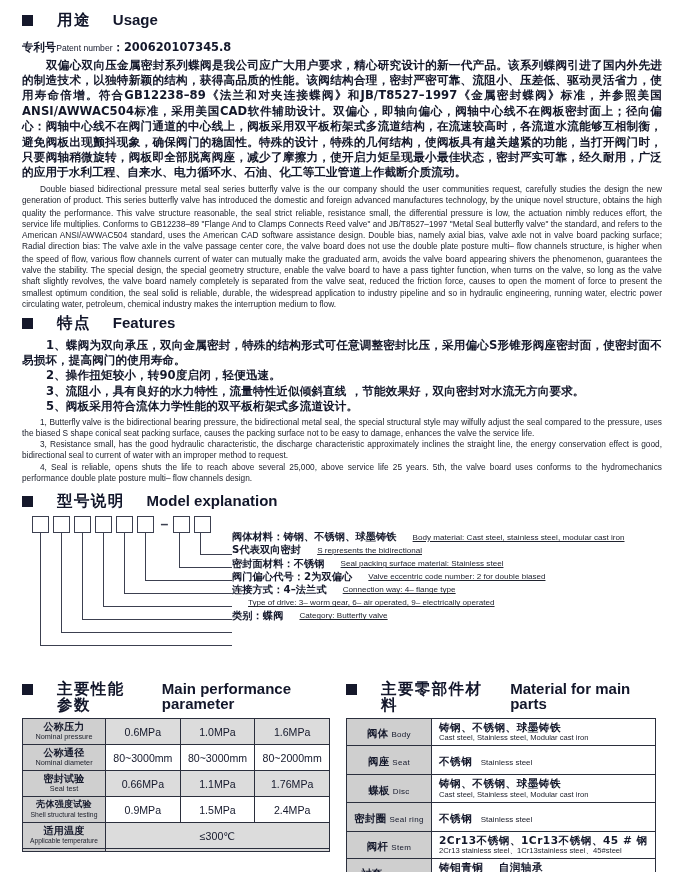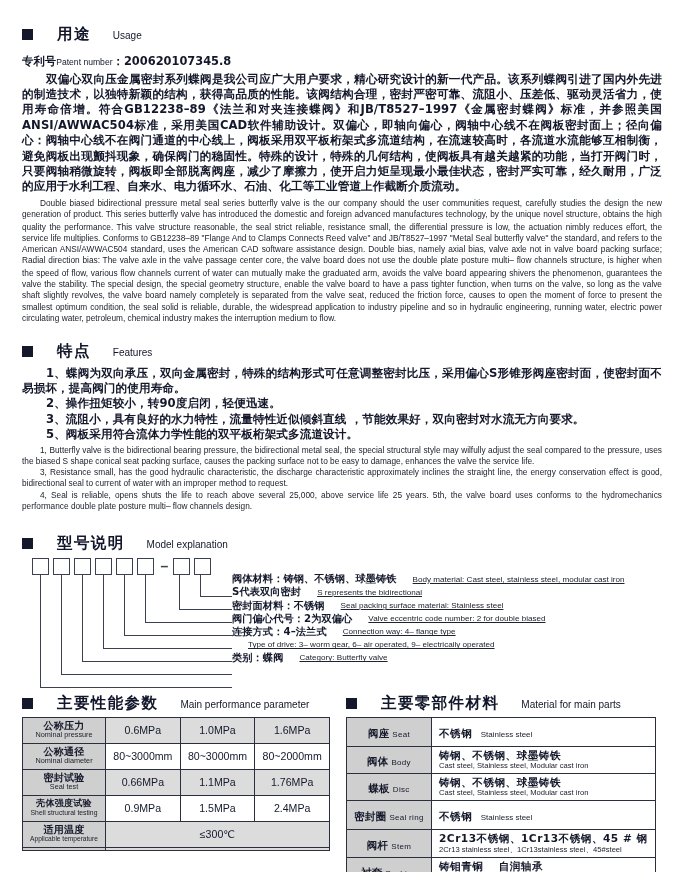--- a/index.html
+++ b/index.html
@@ -9,21 +9,21 @@
     color:#1b1f2a;overflow:hidden;position:relative;
   }
   .page{position:relative;width:676px;height:872px;padding:0;box-sizing:border-box;}
 
   
   .sec-head{display:flex;align-items:baseline;gap:22px;margin:0 0 2px 0;padding-left:22px;}
   .sec-sq{width:11px;height:11px;background:#15182b;display:inline-block;
           position:relative;top:1px;flex:none;margin-right:2px;}
   .sec-cn{font-size:15.5px;font-weight:bold;letter-spacing:1.4px;color:#12162a;
           font-family:"DejaVu Sans",sans-serif;line-height:1;}
-  .sec-en{font-size:10px;font-weight:normal;color:#12162a;line-height:1;margin-top:19px;}
+  .sec-en{font-size:15px;font-weight:bold;color:#12162a;line-height:1;}
 
   
   .cn-p{font-family:"DejaVu Sans",sans-serif;font-size:11.6px;font-weight:bold;
         line-height:15.4px;color:#14182b;text-align:justify;
         margin:0;padding:0 14px 0 22px;letter-spacing:.1px;}
   .cn-p.indent{text-indent:24px;}
   .en-p{font-size:8.3px;line-height:11.3px;color:#20232f;text-align:justify;
         margin:0;padding:0 14px 0 22px;font-stretch:condensed;
         transform:scaleY(1.02);transform-origin:left top;}
   .en-p.indent{text-indent:18px;}
@@ -261,47 +261,47 @@
     <div class="tcol right">
       <div class="sec-head" style="padding-left:0">
         <span class="sec-sq"></span>
         <span class="sec-cn">主要零部件材料</span>
         <span class="sec-en">Material for main parts</span>
       </div>
       <table class="rt">
         <tbody>
           <tr>
             <td class="hd">
+              <span class="inline">阀体</span><span class="inline"><span class="en">Body</span></span>
+            </td>
+            <td class="v">
+              <div class="c">铸钢、不锈钢、球墨铸铁</div>
+              <div class="e">Cast steel, Stainless steel, Modular cast iron</div>
+            </td>
+          </tr>
+          <tr>
+            <td class="hd">
               <span class="inline">阀座</span><span class="inline"><span class="en">Seat</span></span>
             </td>
             <td class="v one">
               <span class="c">不锈钢</span>
               <span class="e">Stainless steel</span>
             </td>
           </tr>
           <tr>
             <td class="hd">
-              <span class="inline">阀体</span><span class="inline"><span class="en">Body</span></span>
+              <span class="inline">蝶板</span><span class="inline"><span class="en">Disc</span></span>
             </td>
             <td class="v">
               <div class="c">铸钢、不锈钢、球墨铸铁</div>
               <div class="e">Cast steel, Stainless steel, Modular cast iron</div>
             </td>
           </tr>
           <tr>
             <td class="hd">
-              <span class="inline">蝶板</span><span class="inline"><span class="en">Disc</span></span>
-            </td>
-            <td class="v">
-              <div class="c">铸钢、不锈钢、球墨铸铁</div>
-              <div class="e">Cast steel, Stainless steel, Modular cast iron</div>
-            </td>
-          </tr>
-          <tr>
-            <td class="hd">
               <span class="inline">密封圈</span><span class="inline"><span class="en">Seal ring</span></span>
             </td>
             <td class="v one">
               <span class="c">不锈钢</span>
               <span class="e">Stainless steel</span>
             </td>
           </tr>
           <tr>
             <td class="hd">
               <span class="inline">阀杆</span><span class="inline"><span class="en">Stem</span></span>

